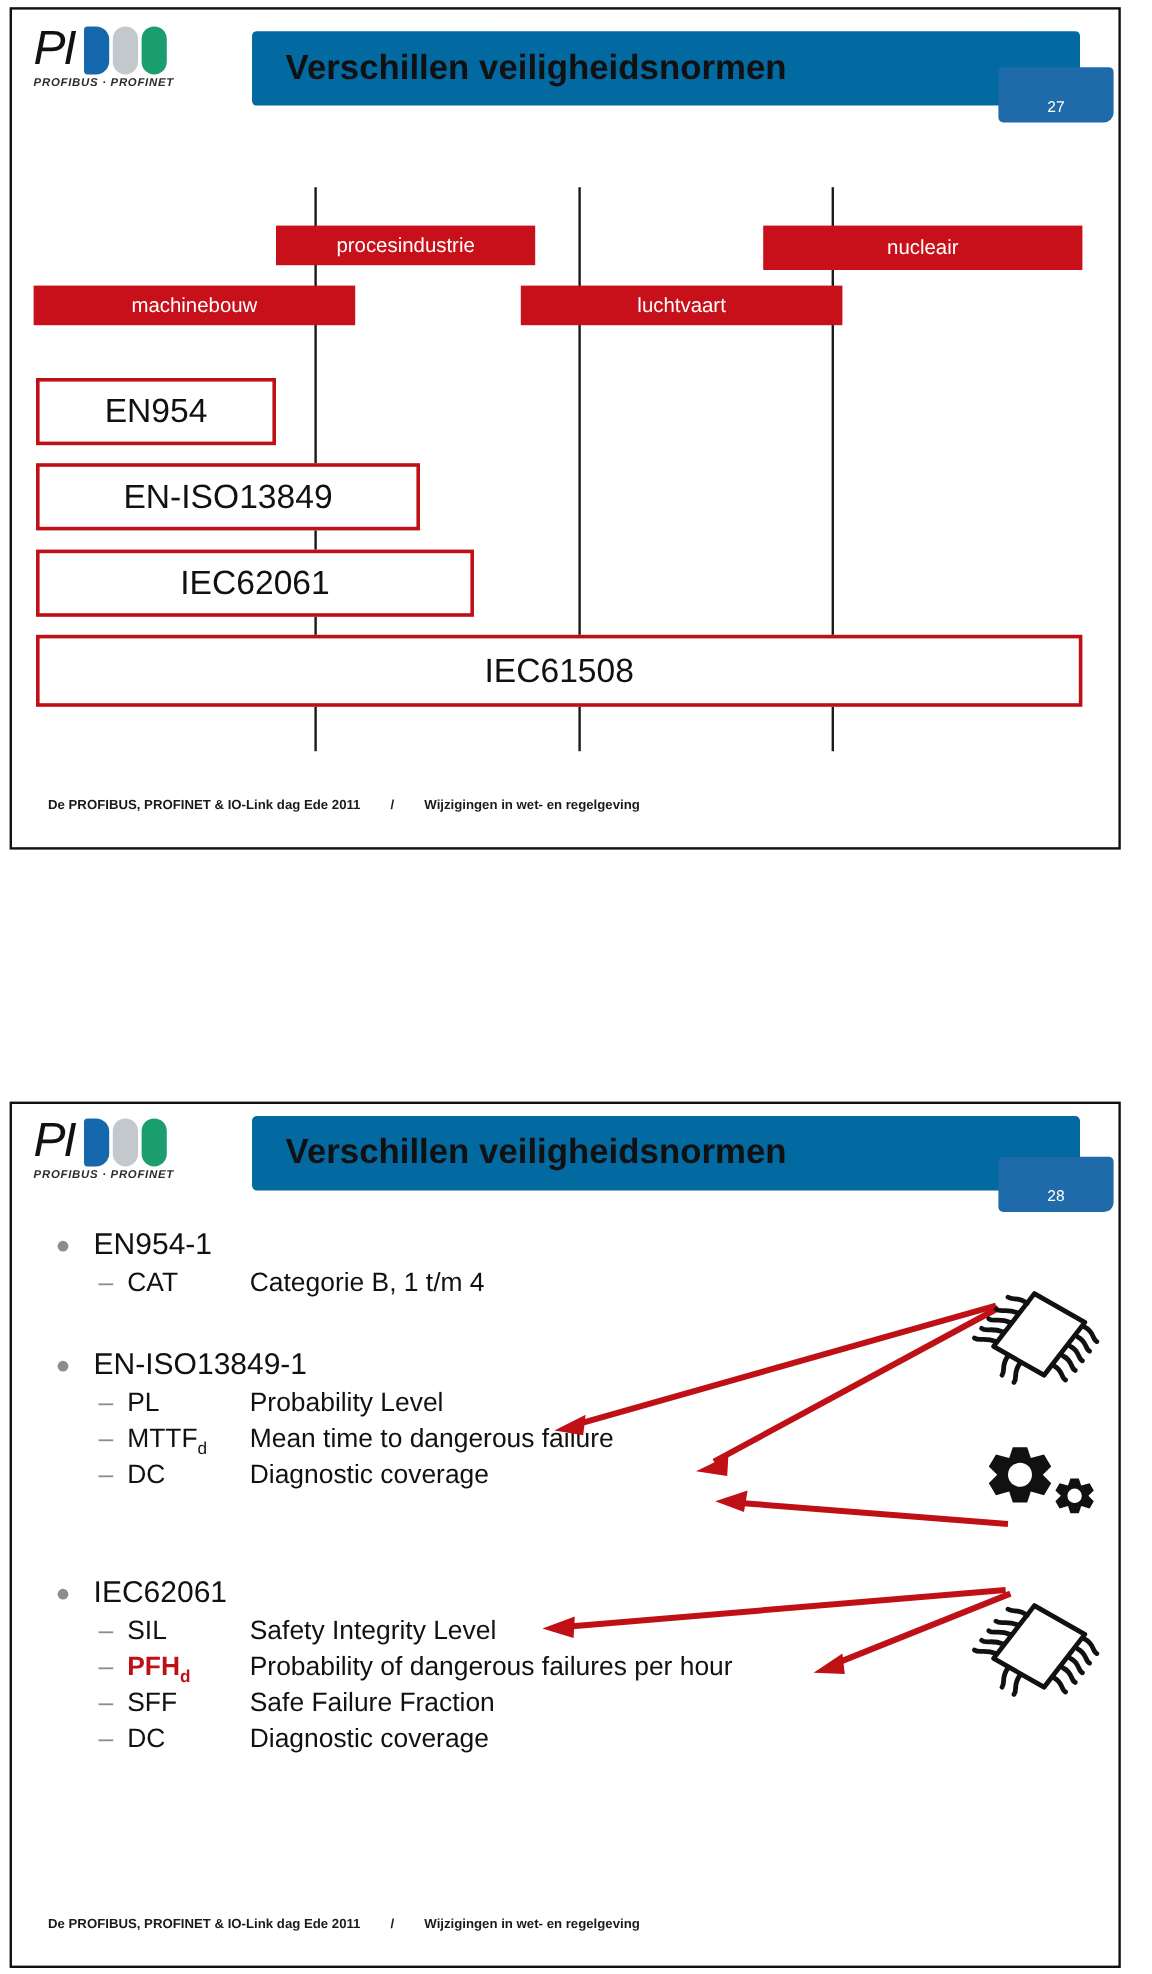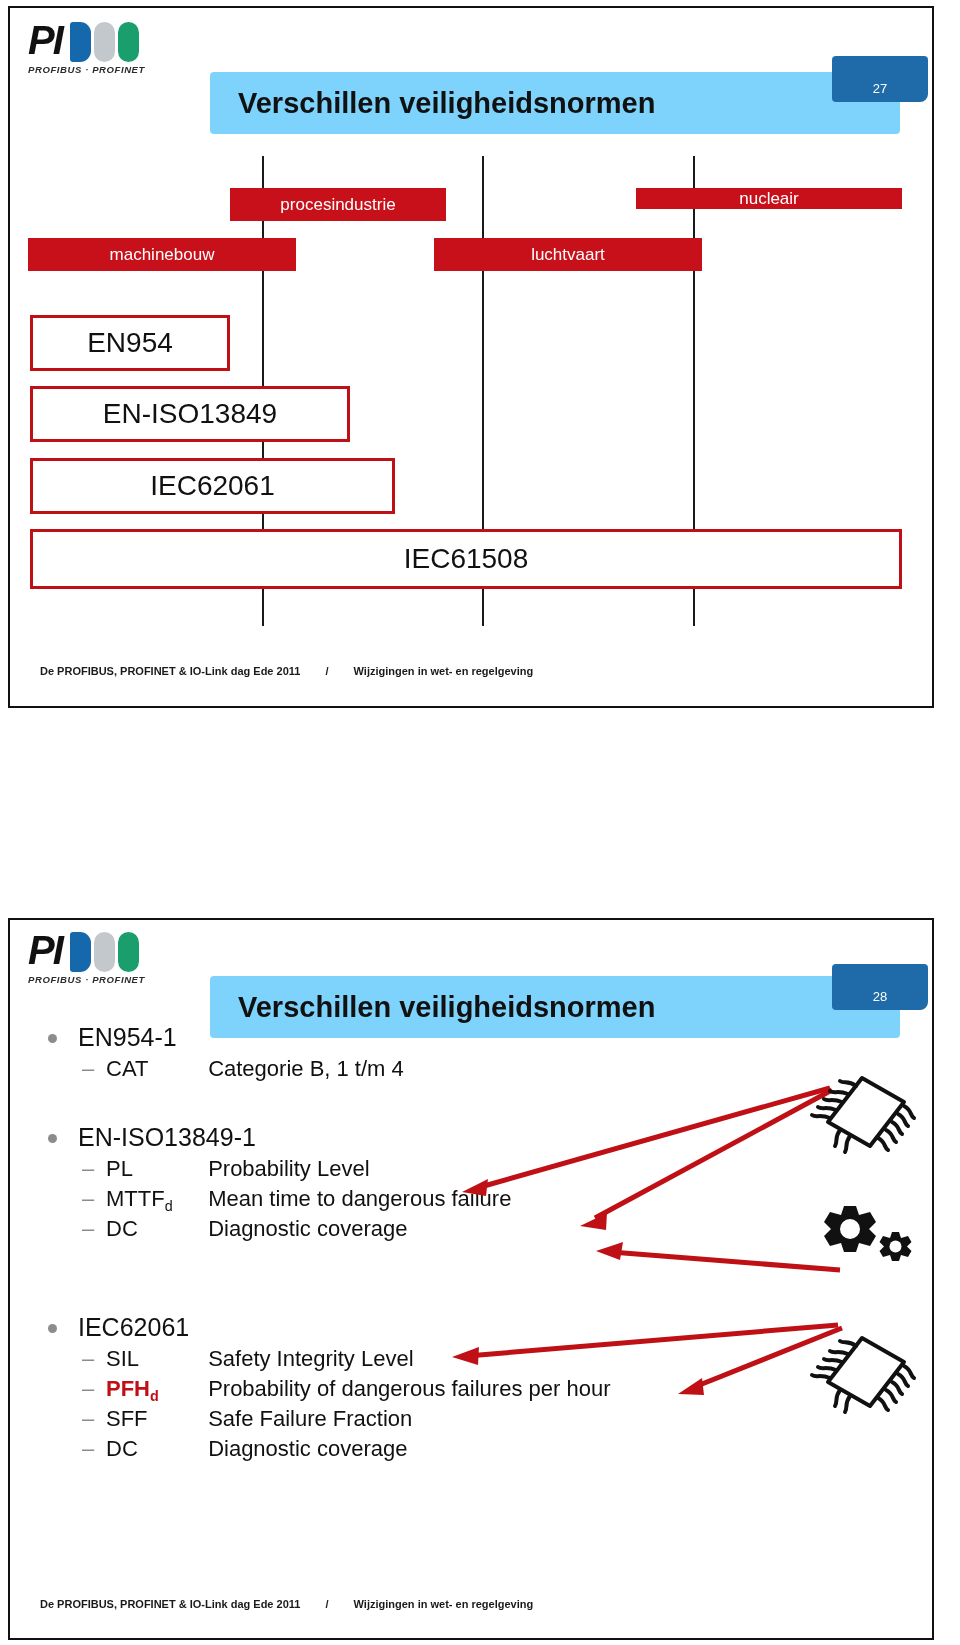--- a/index.html
+++ b/index.html
@@ -31,21 +31,21 @@
   .pi-logo {
     position: absolute;
     width: 140px;
     height: 62px;
   }
   .pi-logo .pi-text {
     position: absolute;
     left: 2px;
     top: 2px;
     font-family: "Liberation Sans", sans-serif;
-    font-weight: bold;
+    font-weight: normal;
     font-style: italic;
     font-size: 40px;
     line-height: 40px;
     color: #111111;
     letter-spacing: -2px;
   }
   .pi-logo .blob {
     position: absolute;
     top: 4px;
     width: 21px;
@@ -64,24 +64,23 @@
     font-weight: bold;
     font-size: 9.5px;
     letter-spacing: 0.6px;
     color: #2b2b2b;
     white-space: nowrap;
   }
 
   
   .title-banner {
     position: absolute;
-    background: #7dd3fc;
+    background: #0369a1;
     border-radius: 4px;
     overflow: hidden;
-    margin-top: 46px;
   }
   .title-banner .title-text {
     position: absolute;
     left: 28px;
     top: 50%;
     transform: translateY(-50%);
     font-family: "Liberation Sans", sans-serif;
     font-weight: bold;
     font-size: 29px;
     color: #111111;
@@ -212,21 +211,21 @@
   </div>
   <div class="page-badge" style="left:822px; top:48px; width:96px; height:46px;">27</div>
 
   <div class="vline" style="left:252px; top:148px; height:470px;"></div>
   <div class="vline" style="left:472px; top:148px; height:470px;"></div>
   <div class="vline" style="left:683px; top:148px; height:470px;"></div>
 
   <div class="redbox" style="left:220px; top:180px; width:216px; height:33px;">
     <span>procesindustrie</span>
   </div>
-  <div class="redbox" style="left:626px; top:180px; width:266px; height:21px;justify-content:center;">
+  <div class="redbox" style="left:626px; top:180px; width:266px; height:37px;justify-content:center;">
     <span>nucleair</span>
   </div>
   <div class="redbox" style="left:18px; top:230px; width:268px; height:33px;">
     <span>machinebouw</span>
   </div>
   <div class="redbox" style="left:424px; top:230px; width:268px; height:33px;">
     <span>luchtvaart</span>
   </div>
 
   <div class="outlinebox" style="left:20px; top:307px; width:200px; height:56px;">

